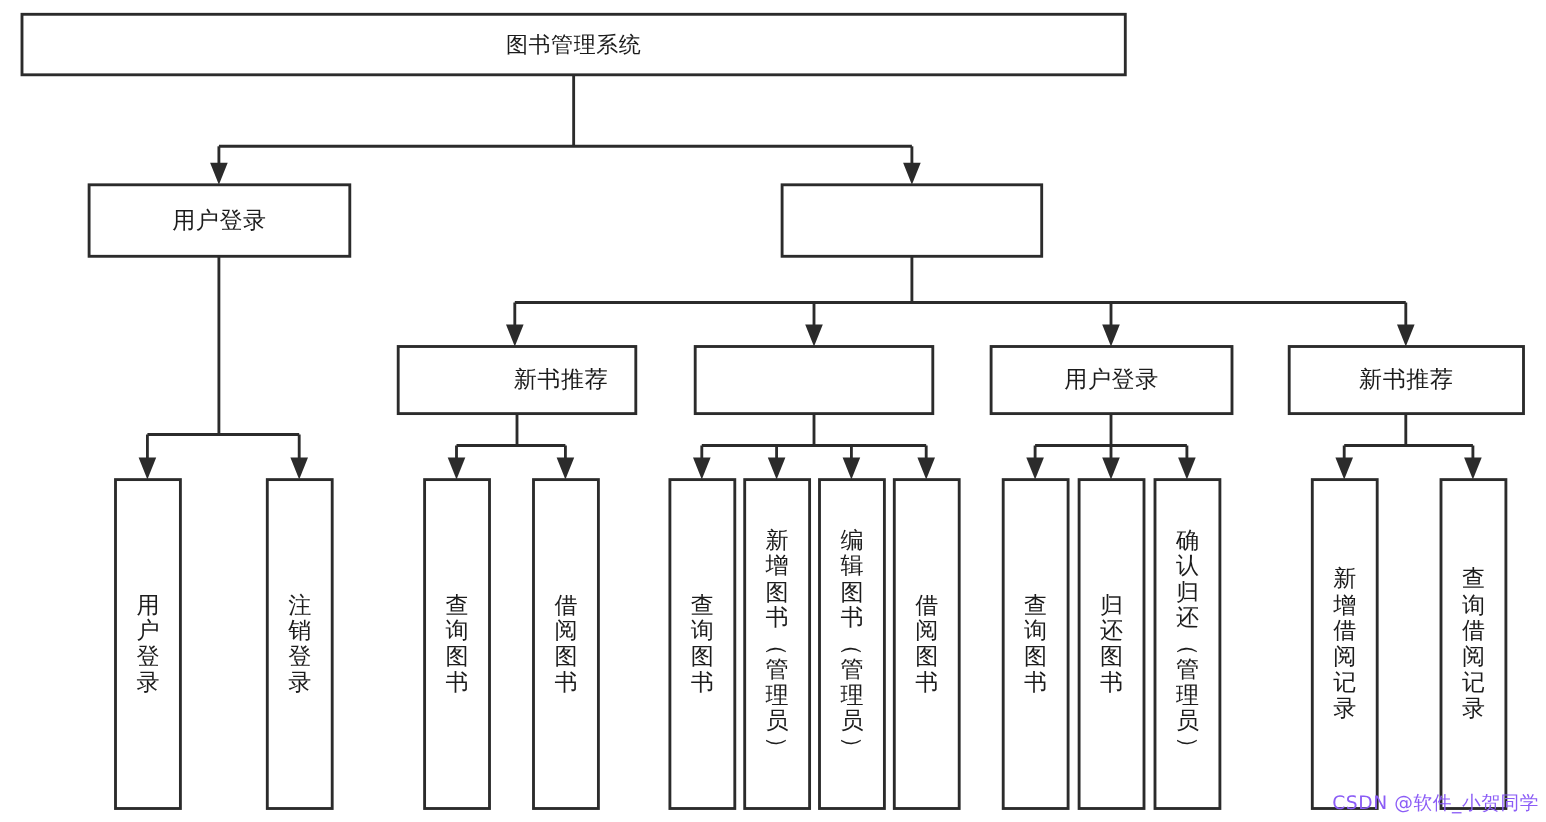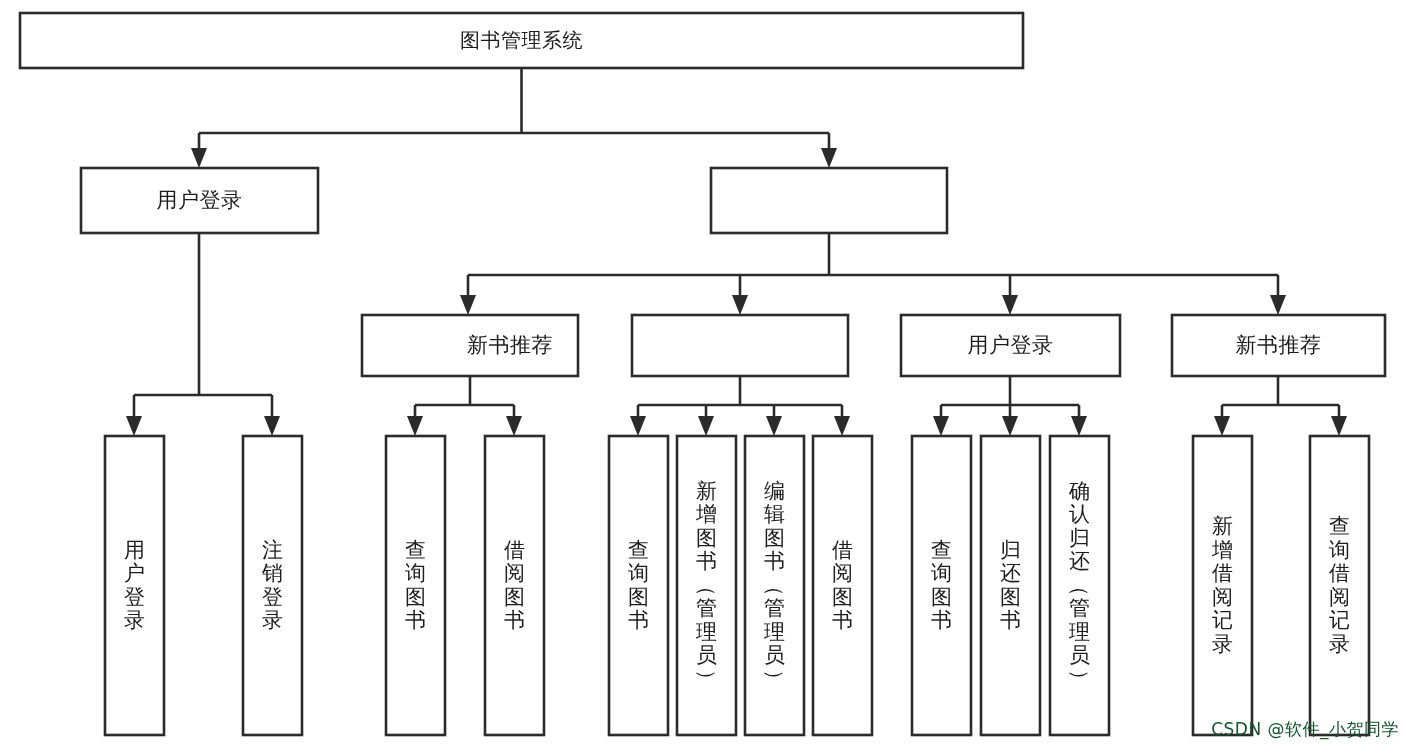--- a/index.html
+++ b/index.html
@@ -71,21 +71,21 @@
     text-align: center;
   }
   .label-vertical .vchar.rot {
     transform: rotate(90deg);
   }
   .watermark {
     position: absolute;
     right: 6px;
     bottom: 6px;
     font-size: 17px;
-    color: #14532d;
+    color: #8b5cf6;
     font-family: "DejaVu Sans", "Liberation Sans", sans-serif;
     letter-spacing: 0.5px;
     white-space: nowrap;
   }
 </style>
 </head>
 <body>
 
 <div id="diagram-root">
 

